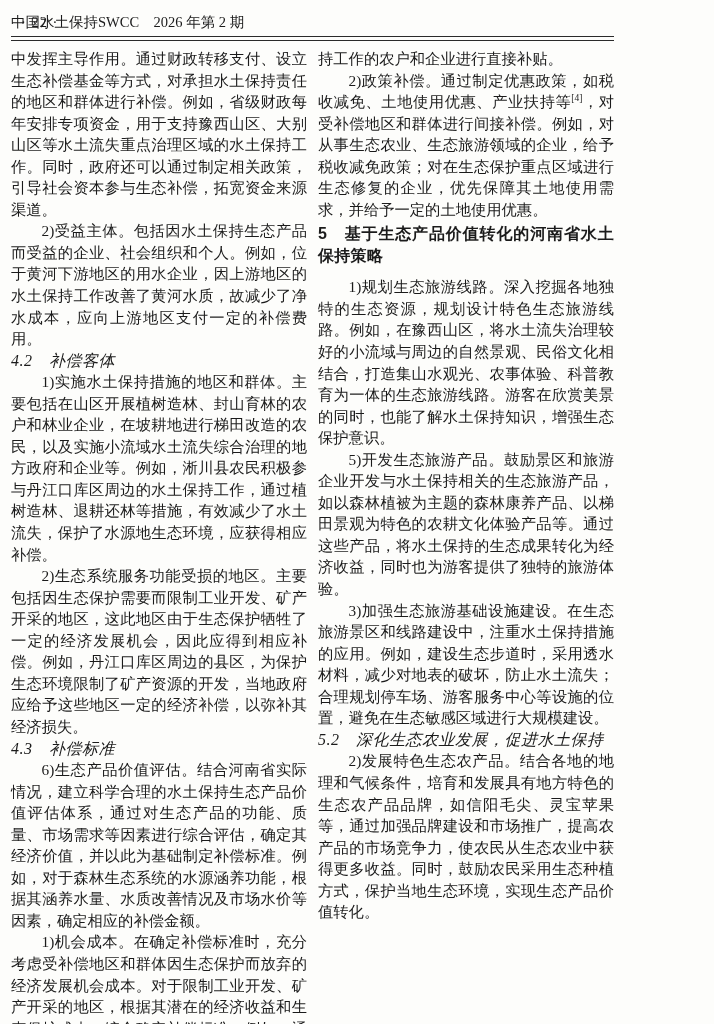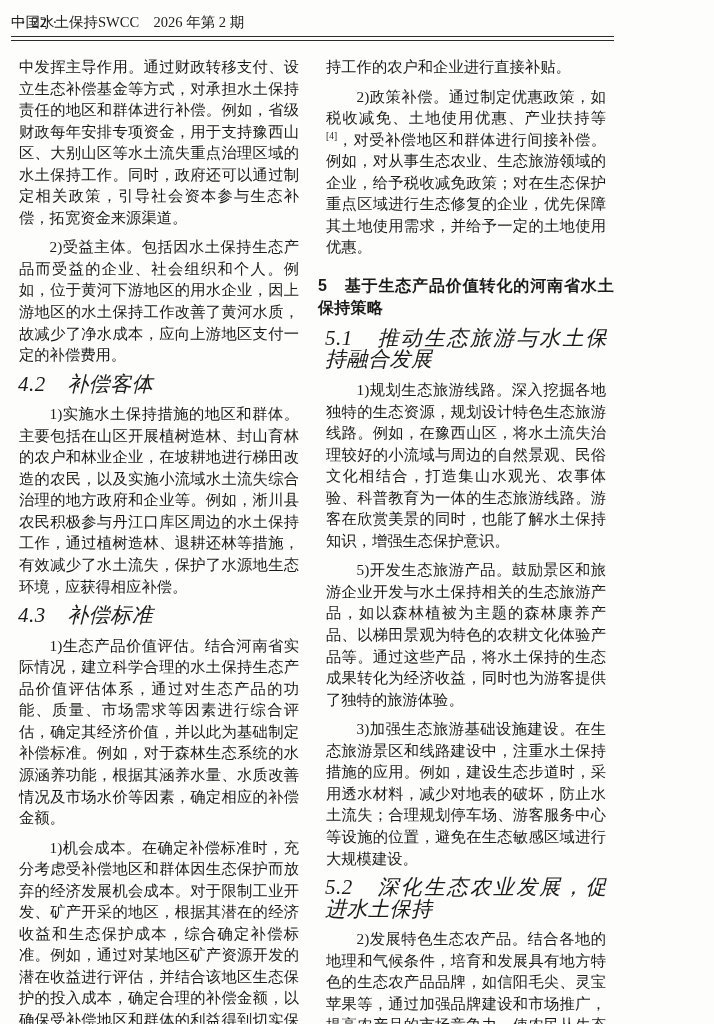--- a/index.html
+++ b/index.html
@@ -48,35 +48,35 @@
     margin-top: 7px;
   }
   .col {
     flex: 1 1 0;
     min-width: 0;
     font-size: 15.3px;
     line-height: 21.55px;
     text-align: justify;
   }
   .col p {
-    margin: 8px;
+    margin: 0;
   }
   .col p.indent {
     text-indent: 2em;
   }
   .col h3.h2 {
-    margin: 7px;
-    font-size: 21px;
+    margin: 0;
+    font-size: 16px;
     font-weight: normal;
     font-style: italic;
     line-height: 21.55px;
     letter-spacing: 0.5px;
   }
   .col h2.h1 {
-    margin: 17px 0 9px 0;
+    margin: 3px 0 9px 0;
     font-size: 16px;
     line-height: 22px;
     font-weight: bold;
     font-style: normal;
     font-family: "Liberation Sans", "DejaVu Sans", sans-serif;
     letter-spacing: 0.3px;
   }
   sup.cite {
     font-size: 0.62em;
     line-height: 0;
@@ -91,30 +91,30 @@
     <span class="page-number">· 22 ·</span>
     <span class="journal-title">中国水土保持SWCC　2026 年第 2 期</span>
   </div>
   <div class="double-rule"></div>
   <div class="columns">
     <div class="col">
         <p class="para">中发挥主导作用。通过财政转移支付、设立生态补偿基金等方式，对承担水土保持责任的地区和群体进行补偿。例如，省级财政每年安排专项资金，用于支持豫西山区、大别山区等水土流失重点治理区域的水土保持工作。同时，政府还可以通过制定相关政策，引导社会资本参与生态补偿，拓宽资金来源渠道。</p>
         <p class="para indent">2)受益主体。包括因水土保持生态产品而受益的企业、社会组织和个人。例如，位于黄河下游地区的用水企业，因上游地区的水土保持工作改善了黄河水质，故减少了净水成本，应向上游地区支付一定的补偿费用。</p>
         <h3 class="h2">4.2　补偿客体</h3>
         <p class="para indent">1)实施水土保持措施的地区和群体。主要包括在山区开展植树造林、封山育林的农户和林业企业，在坡耕地进行梯田改造的农民，以及实施小流域水土流失综合治理的地方政府和企业等。例如，淅川县农民积极参与丹江口库区周边的水土保持工作，通过植树造林、退耕还林等措施，有效减少了水土流失，保护了水源地生态环境，应获得相应补偿。</p>
+        <p class="para indent">2)生态系统服务功能受损的地区。主要包括因生态保护需要而限制工业开发、矿产开采的地区，这此地区由于生态保护牺牲了一定的经济发展机会，因此应得到相应补偿。例如，丹江口库区周边的县区，为保护生态环境限制了矿产资源的开发，当地政府应给予这些地区一定的经济补偿，以弥补其经济损失。</p>
         <h3 class="h2">4.3　补偿标准</h3>
-        <p class="para indent">1)生态产品价值评估。结合河南省实际情况，建立科学合理的水土保持生态产品价值评估体系，通过对生态产品的功能、质量、市场需求等因素进行综合评估，确定其经济价值，并以此为基础制定补偿标准。例如，对于森林生态系统的水源涵养功能，根据其涵养水量、水质改善情况及市场水价等因素，确定相应的补偿金额。</p>
+        <p class="para indent">6)生态产品价值评估。结合河南省实际情况，建立科学合理的水土保持生态产品价值评估体系，通过对生态产品的功能、质量、市场需求等因素进行综合评估，确定其经济价值，并以此为基础制定补偿标准。例如，对于森林生态系统的水源涵养功能，根据其涵养水量、水质改善情况及市场水价等因素，确定相应的补偿金额。</p>
         <p class="para indent">1)机会成本。在确定补偿标准时，充分考虑受补偿地区和群体因生态保护而放弃的经济发展机会成本。对于限制工业开发、矿产开采的地区，根据其潜在的经济收益和生态保护成本，综合确定补偿标准。例如，通过对某地区矿产资源开发的潜在收益进行评估，并结合该地区生态保护的投入成本，确定合理的补偿金额，以确保受补偿地区和群体的利益得到切实保障。</p>
         <p class="para indent">1)资金补偿。这是最直接的补偿方式，包括财政补贴、生态补偿基金、生态效益补偿费等。例如，省政府可以每年安排一定比例的财政资金，对参与水土保</p>
       </div>
     <div class="col">
         <p class="para">持工作的农户和企业进行直接补贴。</p>
         <p class="para indent"><span>2)政策补偿。通过制定优惠政策，如税收减免、土地使用优惠、产业扶持等</span><sup class="cite">[4]</sup><span>，对受补偿地区和群体进行间接补偿。例如，对从事生态农业、生态旅游领域的企业，给予税收减免政策；对在生态保护重点区域进行生态修复的企业，优先保障其土地使用需求，并给予一定的土地使用优惠。</span></p>
         <h2 class="h1">5　基于生态产品价值转化的河南省水土保持策略</h2>
-        <h3 class="h2">5.1　推动生态旅游与水土保持融合发展</h3>
         <p class="para indent">1)规划生态旅游线路。深入挖掘各地独特的生态资源，规划设计特色生态旅游线路。例如，在豫西山区，将水土流失治理较好的小流域与周边的自然景观、民俗文化相结合，打造集山水观光、农事体验、科普教育为一体的生态旅游线路。游客在欣赏美景的同时，也能了解水土保持知识，增强生态保护意识。</p>
         <p class="para indent">5)开发生态旅游产品。鼓励景区和旅游企业开发与水土保持相关的生态旅游产品，如以森林植被为主题的森林康养产品、以梯田景观为特色的农耕文化体验产品等。通过这些产品，将水土保持的生态成果转化为经济收益，同时也为游客提供了独特的旅游体验。</p>
         <p class="para indent">3)加强生态旅游基础设施建设。在生态旅游景区和线路建设中，注重水土保持措施的应用。例如，建设生态步道时，采用透水材料，减少对地表的破坏，防止水土流失；合理规划停车场、游客服务中心等设施的位置，避免在生态敏感区域进行大规模建设。</p>
         <h3 class="h2">5.2　深化生态农业发展，促进水土保持</h3>
         <p class="para indent">2)发展特色生态农产品。结合各地的地理和气候条件，培育和发展具有地方特色的生态农产品品牌，如信阳毛尖、灵宝苹果等，通过加强品牌建设和市场推广，提高农产品的市场竞争力，使农民从生态农业中获得更多收益。同时，鼓励农民采用生态种植方式，保护当地生态环境，实现生态产品价值转化。</p>
       </div>
   </div>
 </div>
 
 </body></html>

